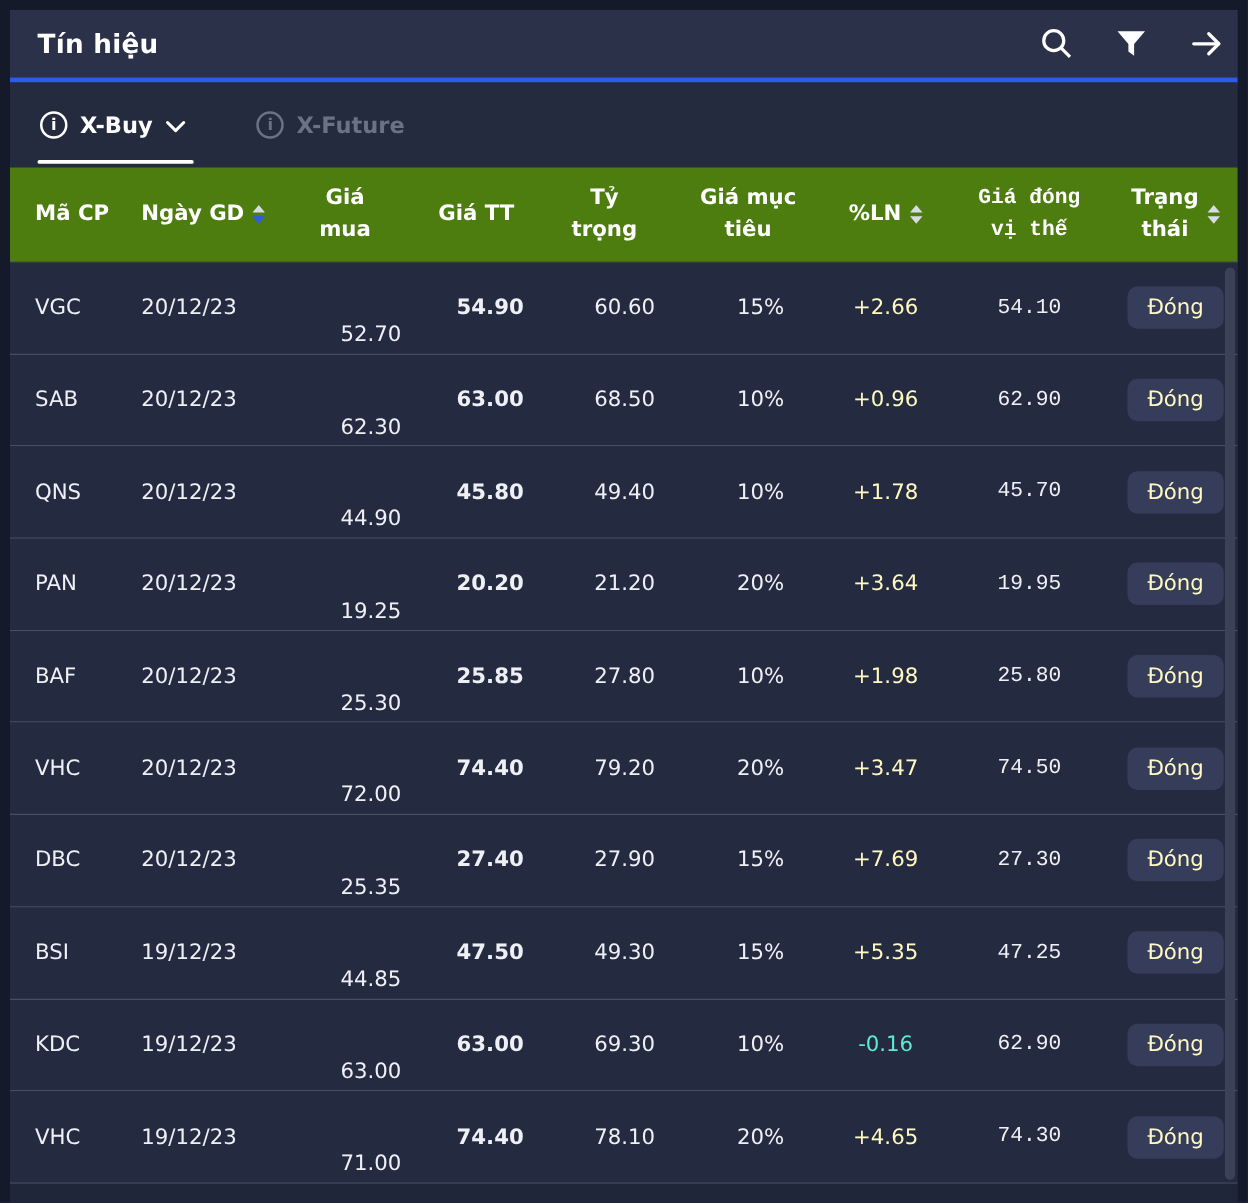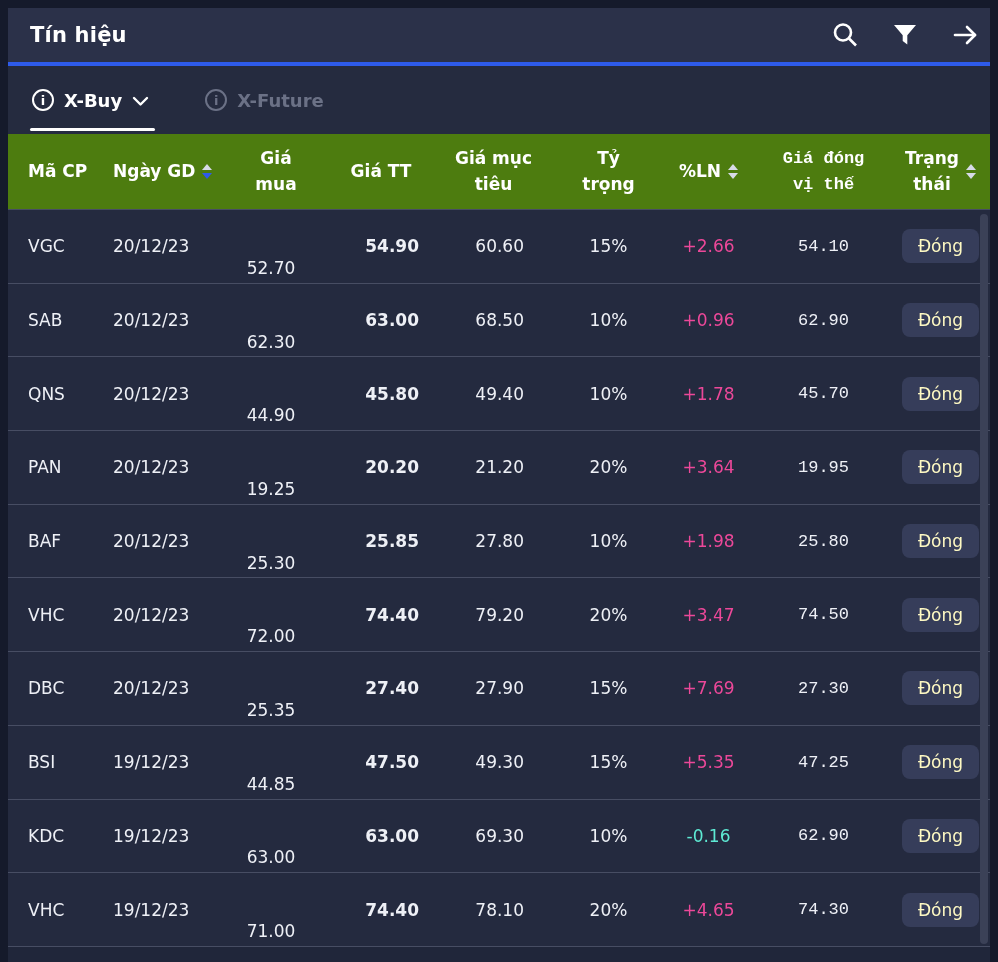--- a/index.html
+++ b/index.html
@@ -67,26 +67,26 @@
   
   .c1 { width:93px;  justify-content:flex-start; padding-left:20px; text-align:left; }
   .c2 { width:120px; justify-content:flex-start; padding-left:12px; text-align:left; }
   .c3 { width:110px; }
   .c4 { width:100px; }
   .c5 { width:125px; }
   .c6 { width:105px; }
   .c7 { width:95px; }
   .c8 { width:135px;font-family:Liberation Mono, monospace; }
   .c9 { flex:1; justify-content:center; }
-  .td.c3 { justify-content:center; padding-right:10px;margin-top:43px; }
+  .td.c3 { justify-content:flex-end; padding-right:10px;margin-top:43px; }
   .td.c4 { justify-content:flex-end; padding-right:12px; font-weight:700; }
   .td.c5 { justify-content:flex-end; padding-right:32px; }
   .td.c6, .td.c7, .td.c8 { justify-content:center; }
   .th.c3, .th.c4, .th.c5, .th.c6, .th.c7, .th.c8 { justify-content:center; }
-  .td .pos { color:#ec4899;text-align:right; }
+  .td .pos { color:#fef9c3;text-align:right; }
   .td .neg { color:#5eead4; }
   .close-btn {
     background:#363d5a; color:#fef9c3; border:none; border-radius:8px;
     font-size:17px; font-family:inherit; padding:7px 16px; min-width:68px;
     cursor:pointer;
   }
   
   .sort { display:flex; flex-direction:column; align-items:center; cursor:pointer; }
   .tri { width:0; height:0; border-left:5px solid transparent; border-right:5px solid transparent; display:block; }
   .tri.up   { border-bottom:6px solid #d7dbe7; margin-bottom:3px; }
@@ -154,27 +154,27 @@
           <i class="tri down"></i>
         </span>
       </div>
       <div class="th c3">
         <span class="th-label">Giá
 mua</span>
       </div>
       <div class="th c4">
         <span class="th-label">Giá TT</span>
       </div>
+      <div class="th c6">
+        <span class="th-label">Tỷ
+trọng</span>
+      </div>
       <div class="th c5">
         <span class="th-label">Giá mục
 tiêu</span>
-      </div>
-      <div class="th c6">
-        <span class="th-label">Tỷ
-trọng</span>
       </div>
       <div class="th c7">
         <span class="th-label">%LN</span>
         <span class="sort">
           <i class="tri up"></i>
           <i class="tri down"></i>
         </span>
       </div>
       <div class="th c8">
         <span class="th-label">Giá đóng

